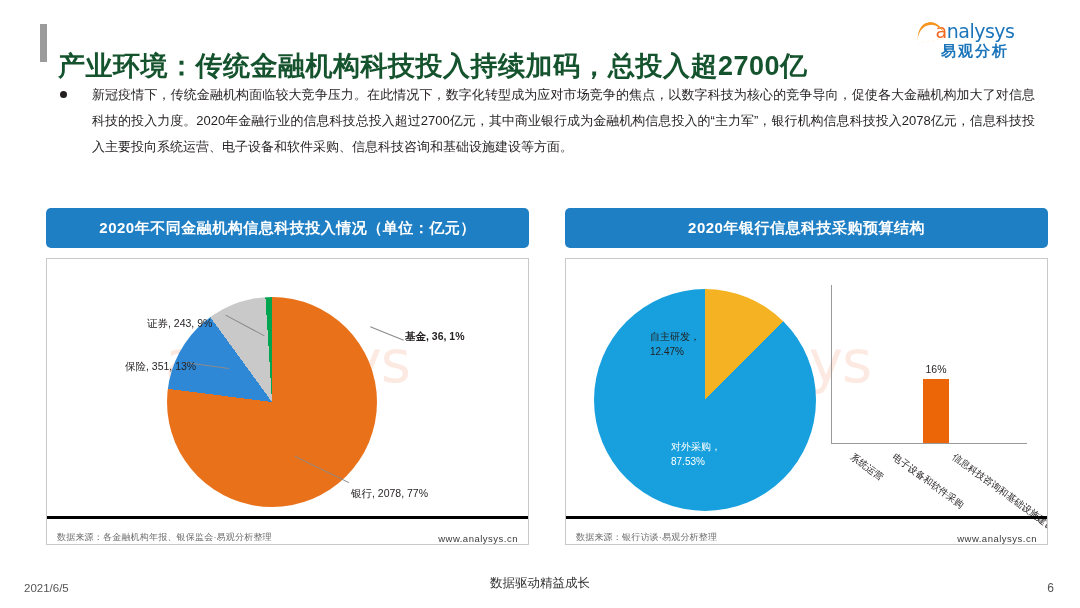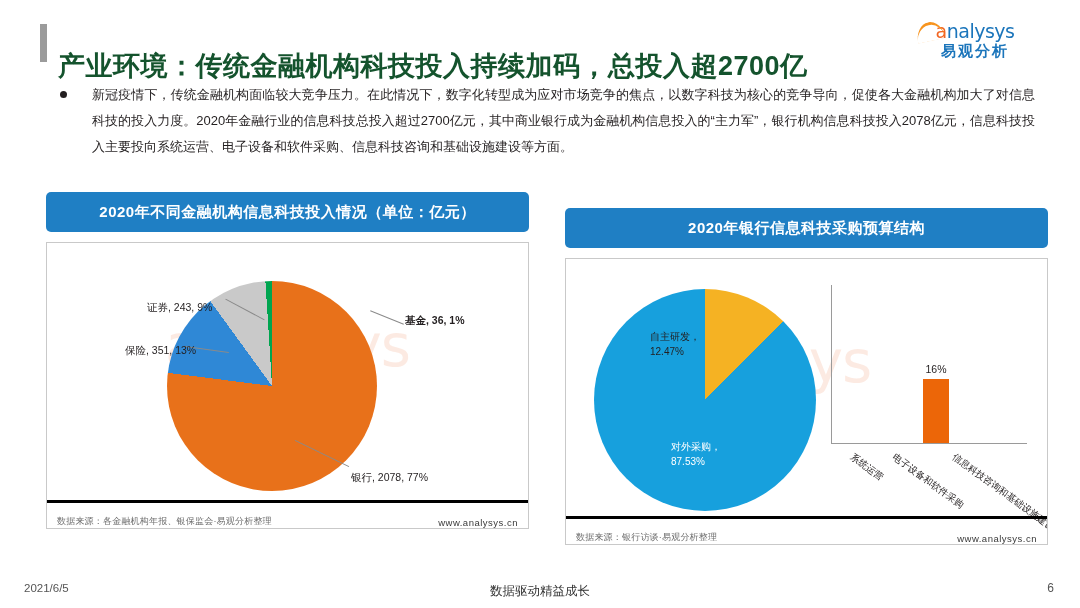--- a/index.html
+++ b/index.html
@@ -106,21 +106,21 @@
     line-height: 26px;
     color: #231f20;
     text-align: justify;
   }
 
   
   .panel {
     position: absolute;
     width: 483px;
   }
-  .panel.left { left: 46px; top: 192px; }
+  .panel.left { left: 46px; top: 208px; }
   .panel.right { left: 565px; top: 208px; }
 
   .panel-head {
     height: 40px;
     background: #1f7fc4;
     border-radius: 5px;
     color: #ffffff;
     font-size: 15px;
     font-weight: bold;
     display: flex;
@@ -288,21 +288,21 @@
     position: absolute;
     left: 24px;
     bottom: 14px;
     font-size: 11.5px;
     color: #555;
   }
   .footer-center {
     position: absolute;
     left: 0;
     right: 0;
-    bottom: 8px;
+    bottom: 16px;
     text-align: center;
     font-size: 12.5px;
     color: #333;
   }
   .footer-page {
     position: absolute;
     right: 26px;
     bottom: 13px;
     font-size: 12px;
     color: #555;

